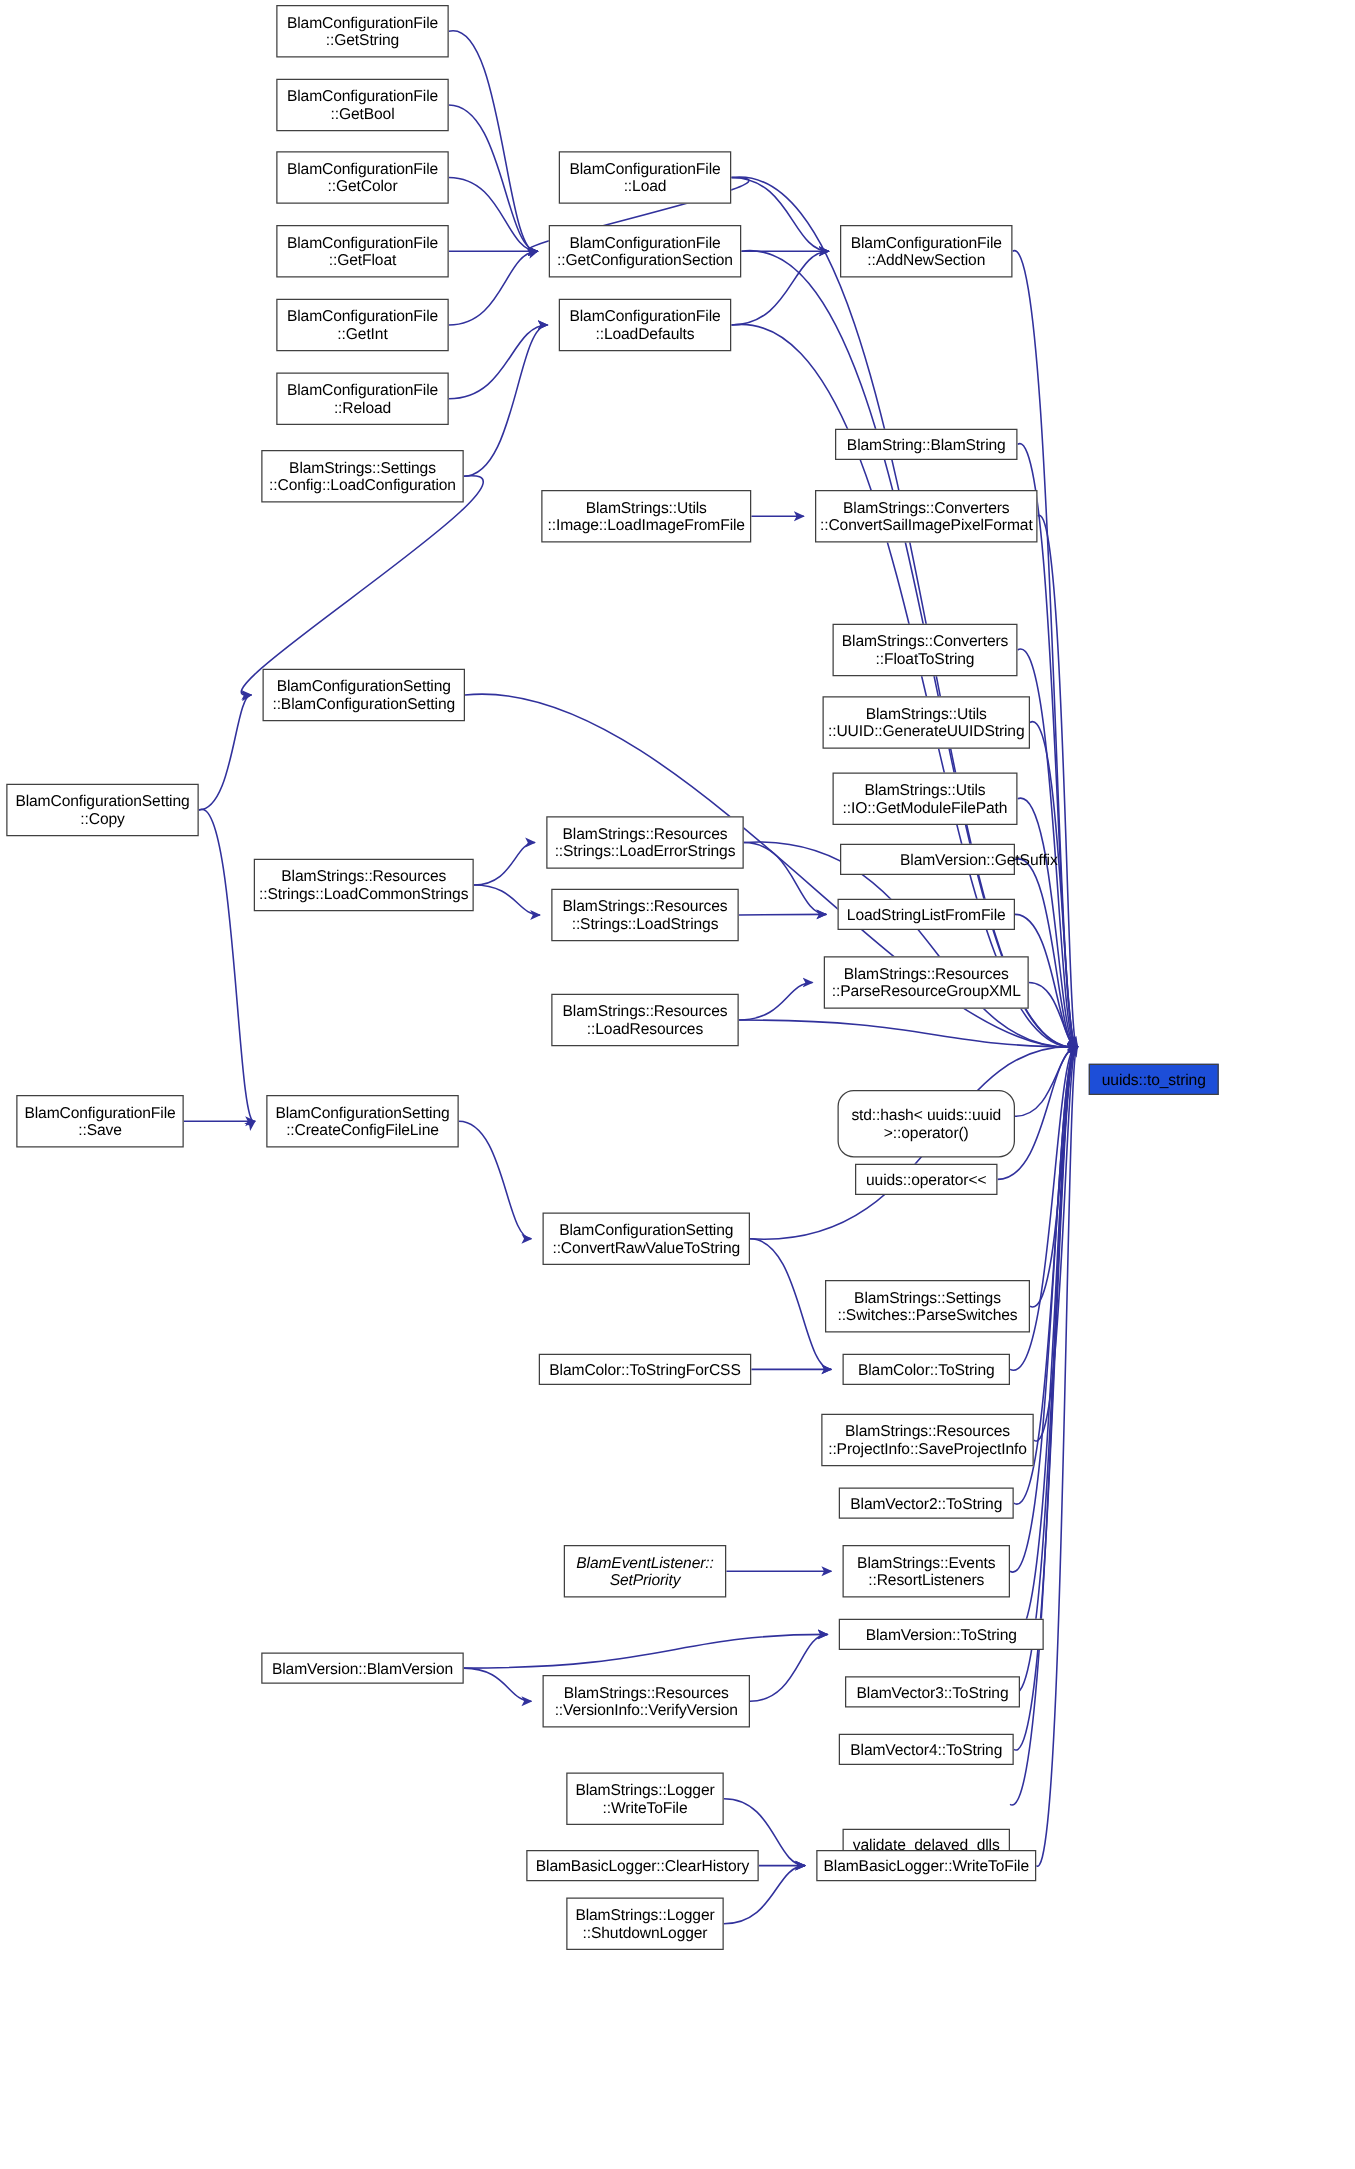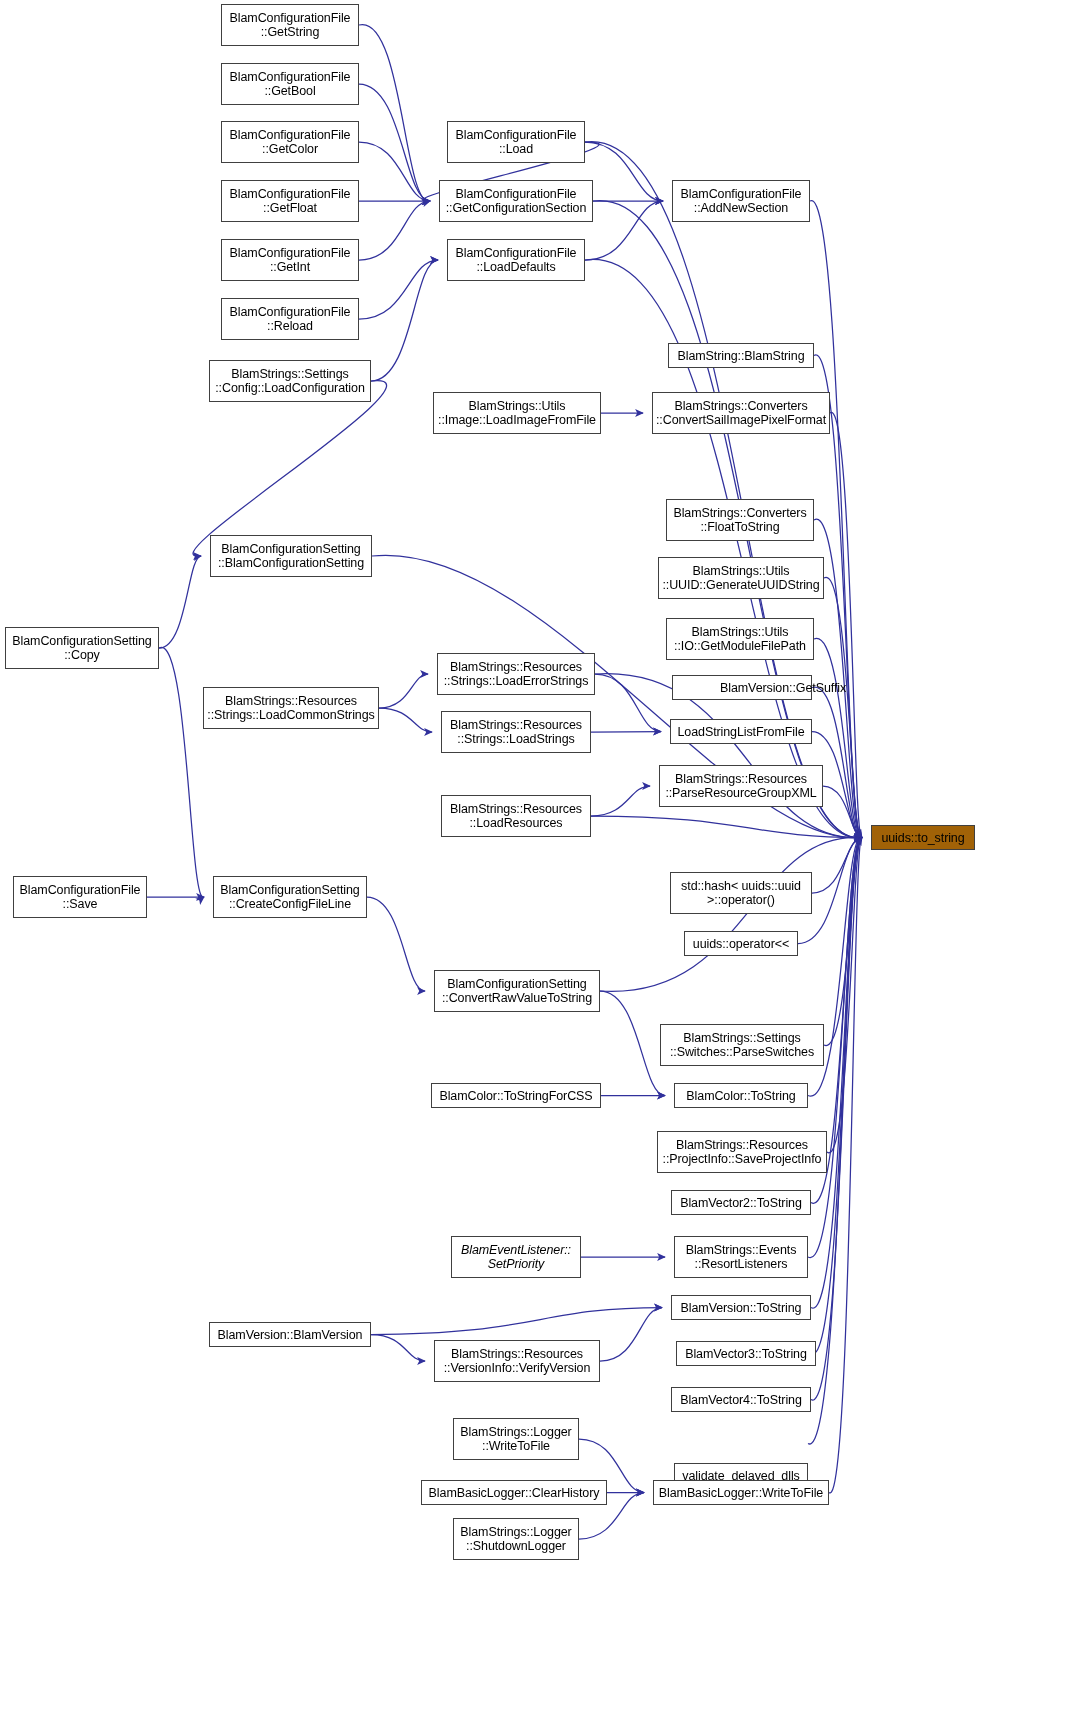--- a/index.html
+++ b/index.html
@@ -33,22 +33,23 @@
     justify-content: center;
     text-align: center;
     color: #000000;
     font-size: 12.5px;
     line-height: 14px;
     letter-spacing: -0.1px;
     white-space: pre-line;
     z-index: 2;
   }
   .node.focus {
-    background: #a16207;
+    background: #1d4ed8;
     border-color: #404040;
+    margin-top: 26px;
   }
   .node .lbl {
     display: block;
     width: 100%;
     padding: 0 3px;
     box-sizing: border-box;
   }
 </style>
 </head>
 <body>
@@ -161,21 +162,21 @@
 ::Strings::LoadErrorStrings</span></div>
     <div class="node" style="left: 203px; top: 687px; width: 176px; height: 42px;"><span class="lbl">BlamStrings::Resources
 ::Strings::LoadCommonStrings</span></div>
     <div class="node" style="left: 441px; top: 711px; width: 150px; height: 42px;"><span class="lbl">BlamStrings::Resources
 ::Strings::LoadStrings</span></div>
     <div class="node" style="left: 659px; top: 765px; width: 164px; height: 42px;"><span class="lbl">BlamStrings::Resources
 ::ParseResourceGroupXML</span></div>
     <div class="node" style="left: 441px; top: 795px; width: 150px; height: 42px;"><span class="lbl">BlamStrings::Resources
 ::LoadResources</span></div>
     <div class="node focus" style="left: 871px; top: 825px; width: 104px; height: 25px;"><span class="lbl">uuids::to_string</span></div>
-    <div class="node" style="left: 670px; top: 872px; width: 142px; height: 42px;"><span class="lbl">std::hash&lt; uuids::uuid
+    <div class="node" style="left: 670px; top: 872px; width: 142px; height: 54px; border-radius: 13px;"><span class="lbl">std::hash&lt; uuids::uuid
 &gt;::operator()</span></div>
     <div class="node" style="left: 684px; top: 931px; width: 114px; height: 25px;"><span class="lbl">uuids::operator&lt;&lt;</span></div>
     <div class="node" style="left: 13px; top: 876px; width: 134px; height: 42px;"><span class="lbl">BlamConfigurationFile
 ::Save</span></div>
     <div class="node" style="left: 213px; top: 876px; width: 154px; height: 42px;"><span class="lbl">BlamConfigurationSetting
 ::CreateConfigFileLine</span></div>
     <div class="node" style="left: 5px; top: 627px; width: 154px; height: 42px;"><span class="lbl">BlamConfigurationSetting
 ::Copy</span></div>
     <div class="node" style="left: 434px; top: 970px; width: 166px; height: 42px;"><span class="lbl">BlamConfigurationSetting
 ::ConvertRawValueToString</span></div>
@@ -186,21 +187,21 @@
     <div class="node" style="left: 657px; top: 1131px; width: 170px; height: 42px;"><span class="lbl">BlamStrings::Resources
 ::ProjectInfo::SaveProjectInfo</span></div>
     <div class="node" style="left: 671px; top: 1190px; width: 140px; height: 25px;"><span class="lbl">BlamVector2::ToString</span></div>
     <div class="node" style="left: 451px; top: 1236px; width: 130px; height: 42px; font-style: italic;"><span class="lbl">BlamEventListener::
 SetPriority</span></div>
     <div class="node" style="left: 674px; top: 1236px; width: 134px; height: 42px;"><span class="lbl">BlamStrings::Events
 ::ResortListeners</span></div>
     <div class="node" style="left: 209px; top: 1322px; width: 162px; height: 25px;"><span class="lbl">BlamVersion::BlamVersion</span></div>
     <div class="node" style="left: 434px; top: 1340px; width: 166px; height: 42px;"><span class="lbl">BlamStrings::Resources
 ::VersionInfo::VerifyVersion</span></div>
-    <div class="node" style="left: 671px; top: 1295px; width: 140px; height: 25px;"><span class="lbl">BlamVersion::ToString</span></div>
+    <div class="node" style="left: 671px; top: 1295px; width: 164px; height: 25px;"><span class="lbl">BlamVersion::ToString</span></div>
     <div class="node" style="left: 676px; top: 1341px; width: 140px; height: 25px;"><span class="lbl">BlamVector3::ToString</span></div>
     <div class="node" style="left: 671px; top: 1387px; width: 140px; height: 25px;"><span class="lbl">BlamVector4::ToString</span></div>
     <div class="node" style="left: 453px; top: 1418px; width: 126px; height: 42px;"><span class="lbl">BlamStrings::Logger
 ::WriteToFile</span></div>
     <div class="node" style="left: 674px; top: 1431px; width: 134px; height: 25px; margin-top: 32px;"><span class="lbl">validate_delayed_dlls</span></div>
     <div class="node" style="left: 421px; top: 1480px; width: 186px; height: 25px;"><span class="lbl">BlamBasicLogger::ClearHistory</span></div>
     <div class="node" style="left: 653px; top: 1480px; width: 176px; height: 25px;"><span class="lbl">BlamBasicLogger::WriteToFile</span></div>
     <div class="node" style="left: 453px; top: 1518px; width: 126px; height: 42px;"><span class="lbl">BlamStrings::Logger
 ::ShutdownLogger</span></div>
   </div>

